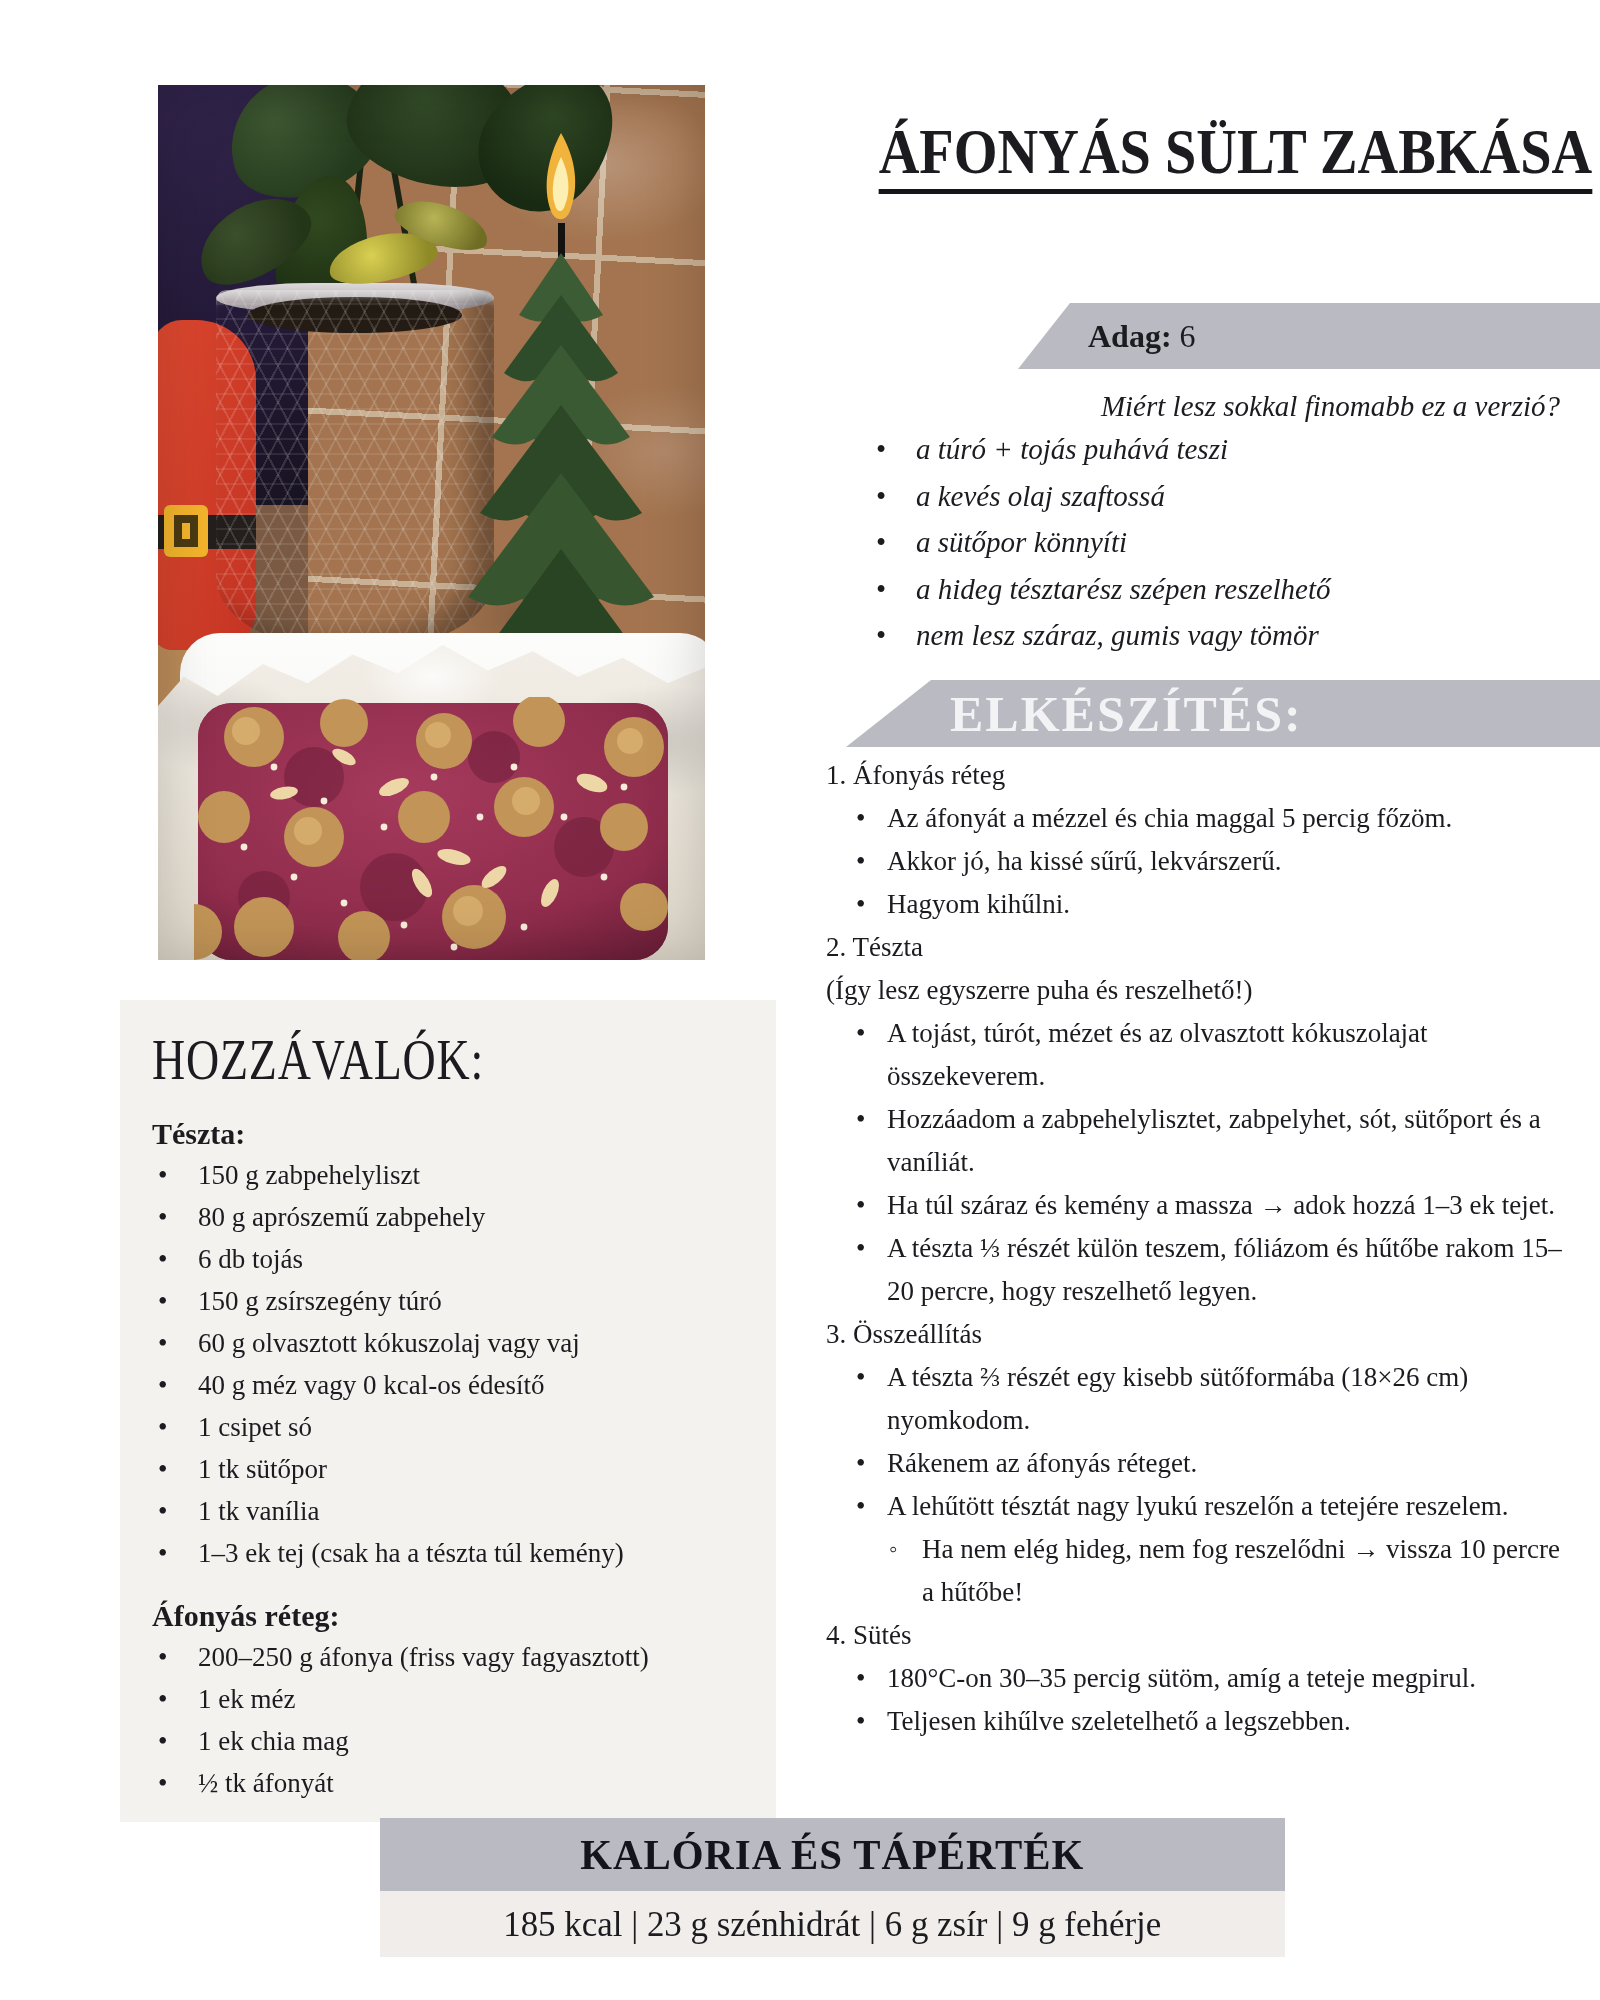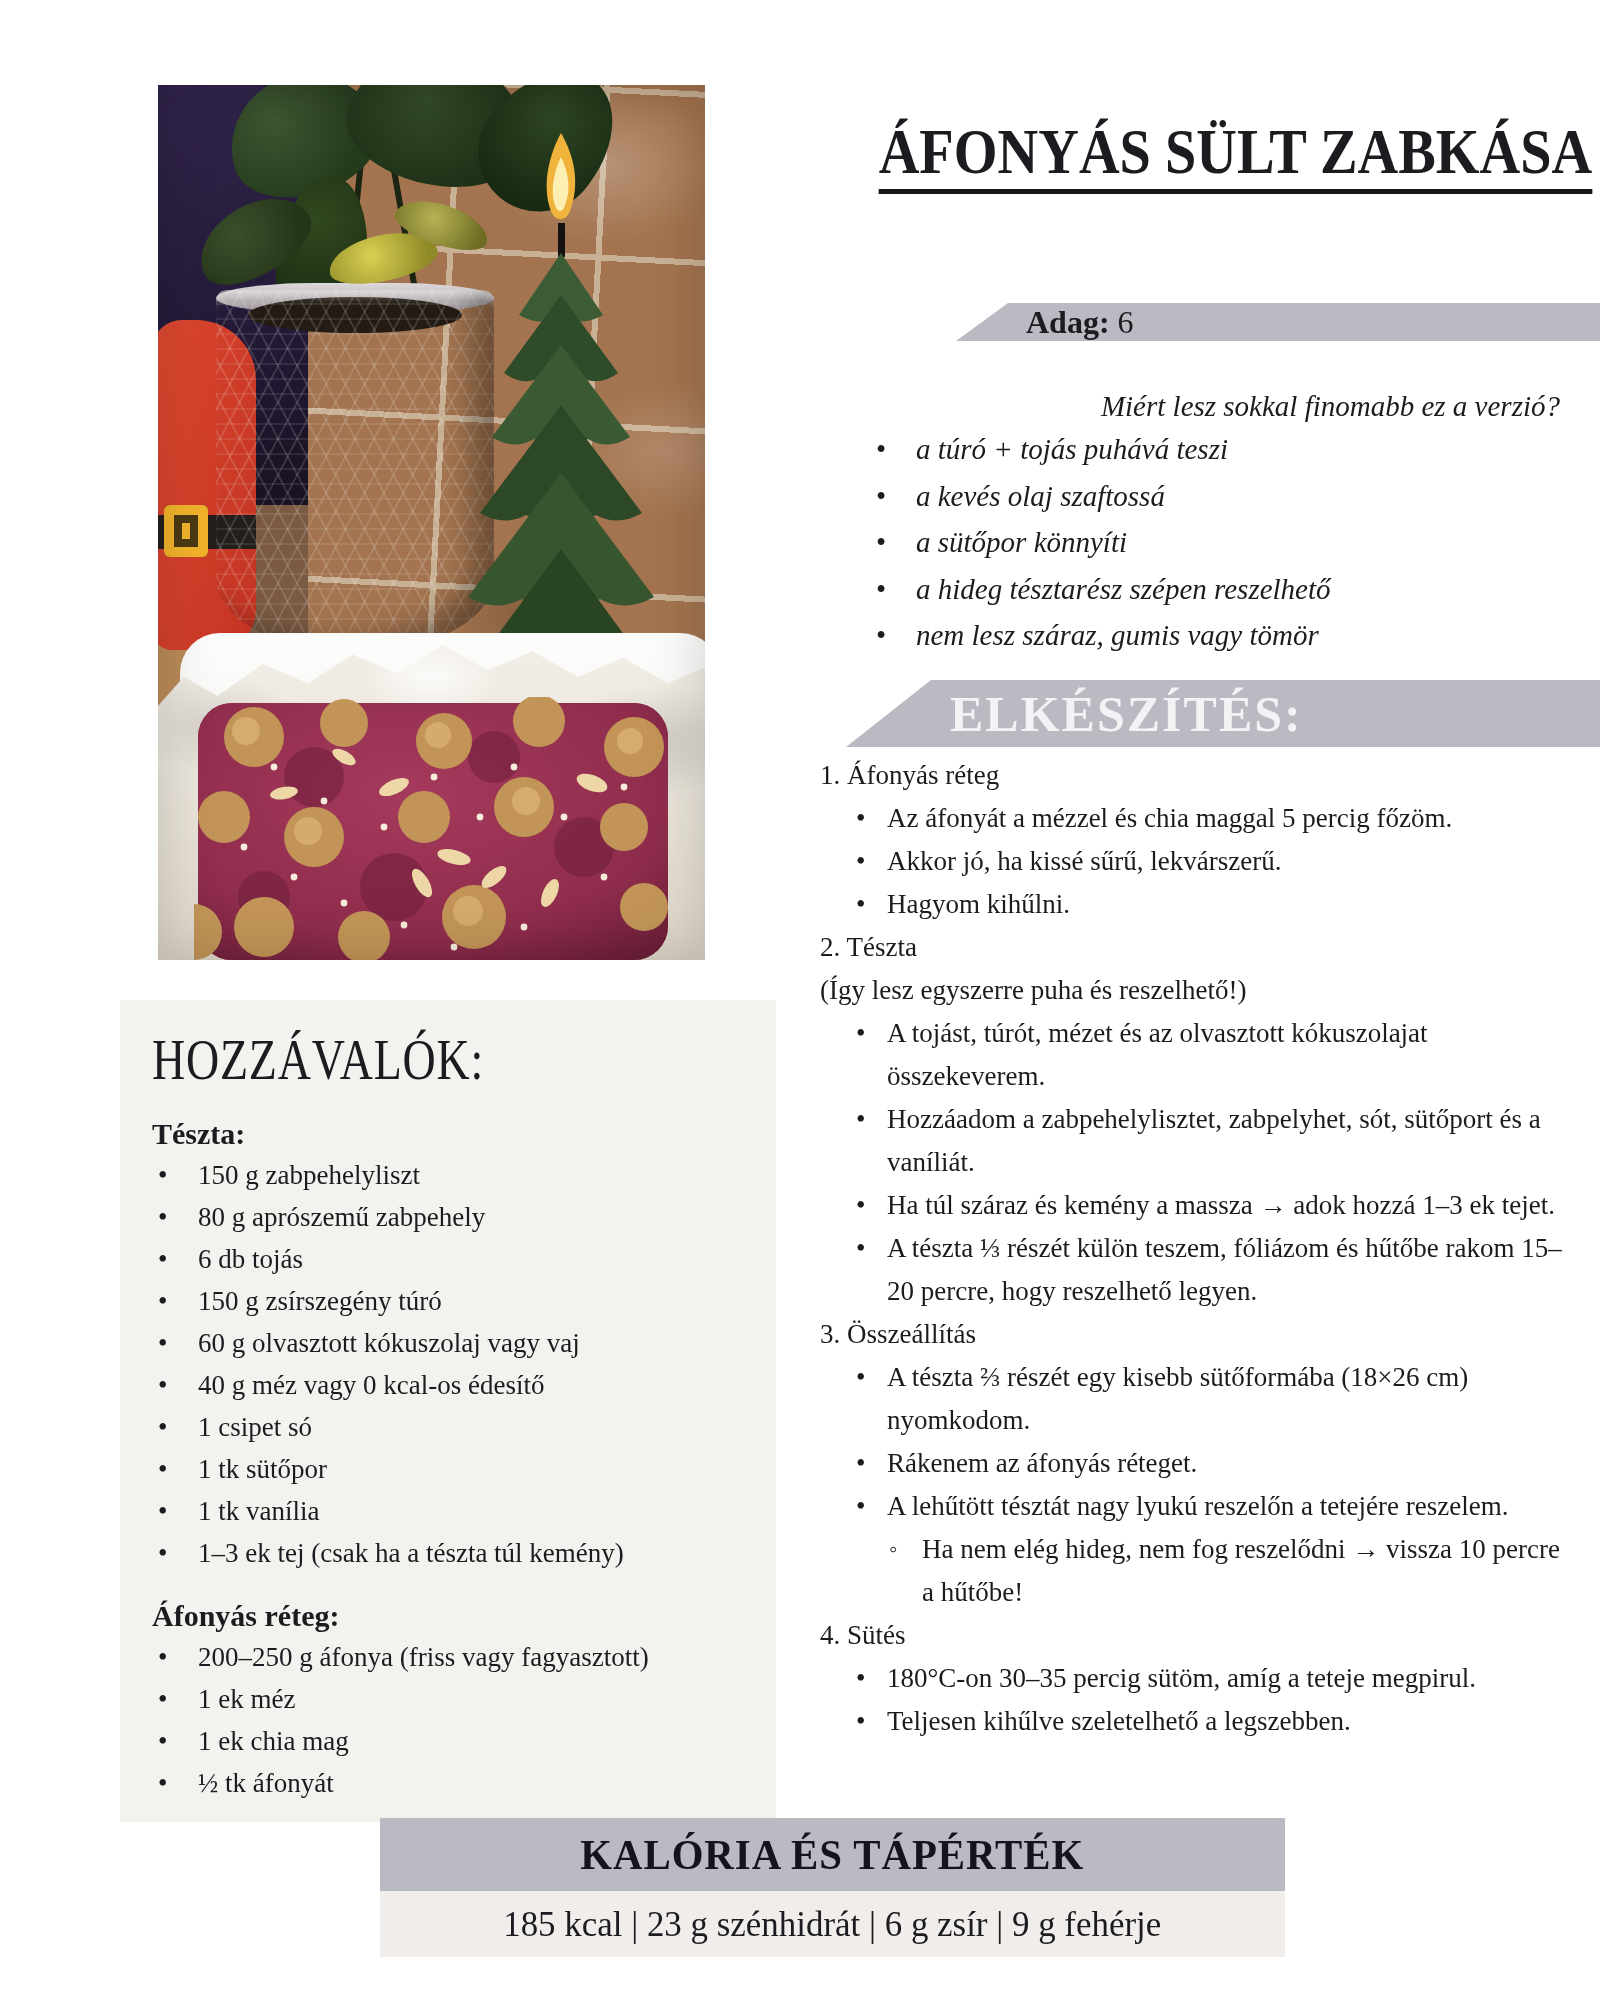--- a/index.html
+++ b/index.html
@@ -67,31 +67,31 @@
   .panel h2{font-size:56px;font-weight:400;letter-spacing:1px;transform:scaleX(.82);transform-origin:left center;white-space:nowrap;margin-top:8px;}
   .ing-group-label{font-size:30px;font-weight:700;margin-top:22px;line-height:40px;}
   .ing-item{position:relative;padding-left:46px;font-size:27px;line-height:42px;}
   .ing-item .dot{position:absolute;left:6px;top:0;font-size:27px;}
 
   
   .title-wrap{position:absolute;left:830px;top:118px;width:720px;text-align:center;}
   .title{display:inline-block;font-size:64px;font-weight:600;letter-spacing:0;white-space:nowrap;transform:scaleX(.88);transform-origin:center;border-bottom:5px solid #15151a;padding-bottom:4px;line-height:1.05;}
   .ribbon{position:absolute;right:0;background:var(--banner-gray);display:flex;align-items:center;}
   .ribbon.r1{left:995px;top:230px;height:53px;clip-path:polygon(52px 0,100% 0,100% 100%,0 100%);}
-  .ribbon.r2{left:956px;top:303px;height:38px;clip-path:polygon(52px 0,100% 0,100% 100%,0 100%);}
+  .ribbon.r2{left:1018px;top:303px;height:66px;clip-path:polygon(52px 0,100% 0,100% 100%,0 100%);}
   .ribbon .rt{padding-left:70px;font-size:32px;white-space:nowrap;}
   .rt b{font-weight:700;}
   .why{position:absolute;left:860px;top:386px;width:700px;font-style:italic;font-size:29px;}
   .why-head{text-align:right;line-height:40px;}
   .why-item{position:relative;padding-left:56px;line-height:46.5px;}
   .why-item .dot{position:absolute;left:16px;font-style:normal;}
   .prep-ribbon{position:absolute;left:846px;top:680px;right:0;height:67px;background:var(--banner-gray);clip-path:polygon(85px 0,100% 0,100% 100%,0 100%);display:flex;align-items:center;}
   .prep-ribbon .pt{padding-left:104px;font-size:50px;font-weight:700;color:var(--banner-ink);letter-spacing:2px;white-space:nowrap;}
   .steps{position:absolute;left:820px;top:754px;width:748px;font-size:27px;line-height:43px;}
-  .step.numbered, .step.plain{padding-left:0;}
+  .step.numbered, .step.plain{padding-left:0;margin-left:6px;}
   .step.bullet{position:relative;padding-left:67px;}
   .step.bullet .mk{position:absolute;left:36px;}
   .step.sub{position:relative;padding-left:102px;}
   .step.sub .mk{position:absolute;left:69px;font-size:24px;}
 
   
   .nut-banner{position:absolute;left:380px;top:1818px;width:905px;height:73px;background:var(--banner-gray);display:flex;align-items:center;justify-content:center;}
   .nut-banner .nb{font-size:43px;font-weight:700;letter-spacing:1px;color:#14141c;transform:scaleX(.95);white-space:nowrap;}
   .nut-band{position:absolute;left:380px;top:1891px;width:905px;height:66px;background:var(--band-bg);display:flex;align-items:center;justify-content:center;}
   .nut-band .nl{font-size:36px;white-space:nowrap;transform:scaleX(.97);}

